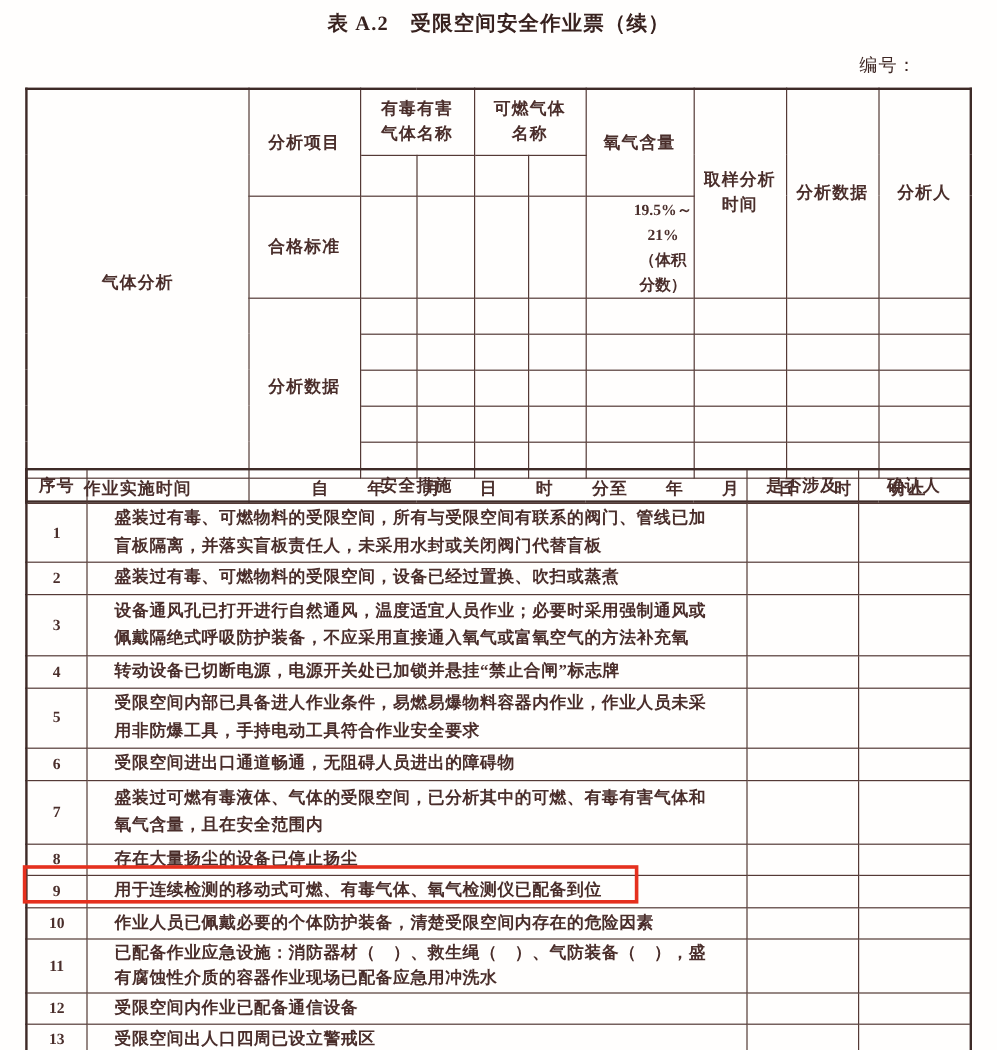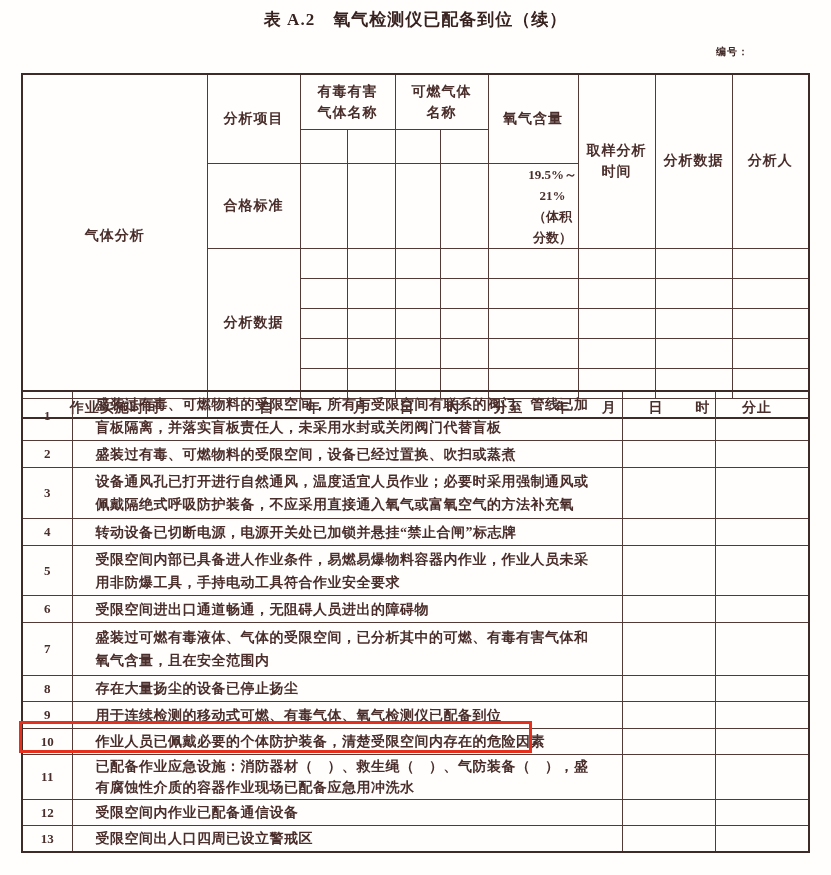--- a/index.html
+++ b/index.html
@@ -6,21 +6,21 @@
   .page{
     position:relative;width:831px;height:875px;overflow:hidden;
     background:#fffefd;color:#4a2e2b;
     font-family:"Liberation Serif","DejaVu Serif",serif;
   }
   .title{
     position:absolute;top:8px;left:0;width:100%;text-align:center;
     font-size:17px;font-weight:bold;color:#38221f;letter-spacing:1px;
   }
   .doc-no{
-    position:absolute;top:45px;left:716px;font-size:10px;font-weight:bold;
+    position:absolute;top:45px;left:716px;font-size:15px;font-weight:normal;
     letter-spacing:1px;color:#3e2724;text-align:center;
   }
   table{border-collapse:collapse;table-layout:fixed;position:absolute;left:21px;}
   td{
     border:1px solid #543a36;box-sizing:border-box;
     font-size:14px;font-weight:bold;text-align:center;vertical-align:middle;
     letter-spacing:1px;padding:0;overflow:hidden;
   }
   .t-gas{top:73px;width:787px;border:2px solid #3e2a27;}
   .t-safe{top:390px;width:787px;border:2px solid #3e2a27;}
@@ -36,21 +36,21 @@
   .highlight-box{
     position:absolute;left:19px;top:721px;width:513px;height:32px;
     border:3px solid #e5301e;box-sizing:border-box;pointer-events:none;
   }
 </style>
 </head>
 <body>
 
 <div class="page">
 
-  <div class="title">表 A.2　氧气检测仪已配备到位（续）</div>
+  <div class="title">表 A.2　受限空间安全作业票（续）</div>
   <div class="doc-no">编号：</div>
 
   <table class="t-gas">
     <colgroup>
       <col style="width:185px">
         <col style="width:93px">
       <col style="width:47px">
         <col style="width:48px">
       <col style="width:45px">
         <col style="width:48px">
@@ -161,20 +161,26 @@
     </table>
 
   <table class="t-safe">
     <colgroup>
       <col style="width:50px">
         <col style="width:550px">
       <col style="width:93px">
         <col style="width:94px">
     </colgroup>
     <tbody>
+        <tr style="height:28px">
+      <td>序号</td>
+      <td>安全措施</td>
+      <td>是否涉及</td>
+      <td>确认人</td>
+    </tr>
     <tr style="height:47px">
       <td class="num">1</td>
       <td class="measure">盛装过有毒、可燃物料的受限空间，所有与受限空间有联系的阀门、管线已加盲板隔离，并落实盲板责任人，未采用水封或关闭阀门代替盲板</td>
       <td></td>
       <td></td>
     </tr>
     <tr style="height:27px">
       <td class="num">2</td>
       <td class="measure">盛装过有毒、可燃物料的受限空间，设备已经过置换、吹扫或蒸煮</td>
       <td></td>

